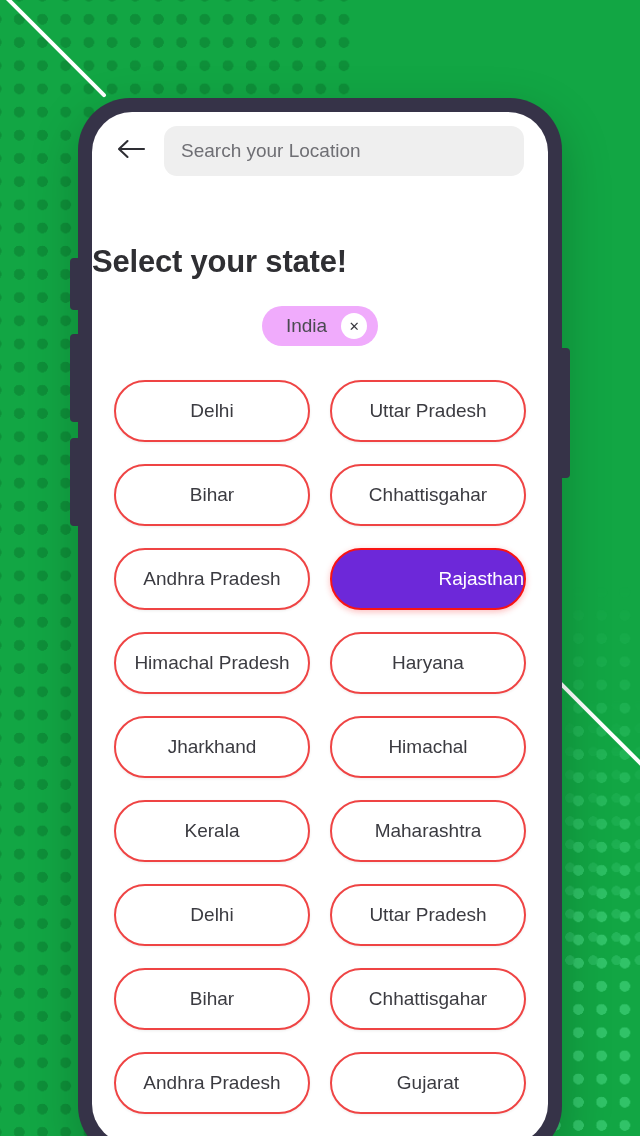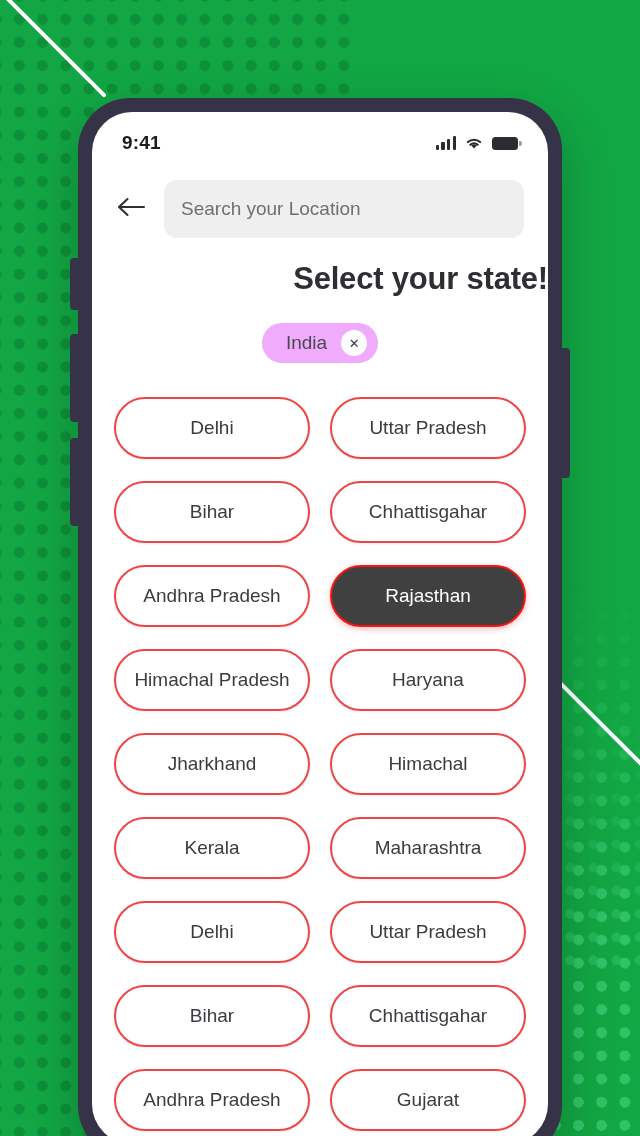--- a/index.html
+++ b/index.html
@@ -86,29 +86,29 @@
   
   .search-row {
     display:flex; align-items:center; gap:16px;
     padding:14px 24px 0 22px;
   }
   .back-btn {
     width:34px; height:34px; flex:0 0 34px;
     display:flex; align-items:center; justify-content:center;
   }
   .search-box {
-    flex:1; height:58px; background:#EFEFEF; border-radius:13px;
+    flex:1; height:50px; background:#EFEFEF; border-radius:13px;
     display:flex; align-items:center; padding:0 17px;
   }
   .search-box span { font-size:19px; color:#6F6F74; }
 
   
   .heading {
-    text-align:right; font-size:31px; font-weight:bold;
-    color:#2F2F33; margin-top:23px; letter-spacing:-.2px;
+    text-align:left; font-size:31px; font-weight:bold;
+    color:#2F2F33; margin-top:68px; letter-spacing:-.2px;
   }
 
   
   .chip-wrap { display:flex; justify-content:center; margin-top:26px; }
   .chip {
     display:inline-flex; align-items:center; gap:14px;
     background:#f0abfc; border-radius:22px; padding:7px 11px 7px 24px;
   }
   .chip-label { font-size:19px; color:#4A4A50; }
   .chip-close {
@@ -124,22 +124,23 @@
   }
   .pill {
     height:62px; border-radius:31px; background:#FFFFFF;
     border:2px solid #ef4444;
     display:flex; align-items:center; justify-content:center;
     font-size:19px; color:#3B3B41;
     box-shadow:0 1px 3px rgba(0,0,0,.07);
     white-space:nowrap;
   }
   .pill.selected {
-    background:#404040; border-color:#F81414; color:#FFFFFF;
+    background:#6d28d9; border-color:#F81414; color:#FFFFFF;
     box-shadow:0 2px 6px rgba(248,20,20,.28);
+    justify-content:flex-end;
   }
 </style>
 </head>
 <body>
 
 <div class="scene">
 
   <div class="dots-tl"></div>
   <div class="dots-br"></div>
   <div class="dots-br2"></div>
@@ -149,39 +150,20 @@
   <div class="diag diag-3"></div>
 
   <div class="phone">
     <div class="btn-side btn-vol-mute"></div>
     <div class="btn-side btn-vol-up"></div>
     <div class="btn-side btn-vol-dn"></div>
     <div class="btn-side btn-power"></div>
 
     <div class="screen">
 
-      <div class="statusbar">
-        <div class="clock">9:41</div>
-        <div class="status-icons">
-          <span class="bars">
-            <i></i>
-              <i></i>
-              <i></i>
-              <i></i>
-          </span>
-          <span class="wifi">
-            <svg width="18" height="14" viewBox="0 0 18 14">
-              <path d="M9 12.6 L6.2 9.4 A4.3 4.3 0 0 1 11.8 9.4 Z" fill="#2B2B33"></path>
-              <path d="M2.9 6.1 A9 9 0 0 1 15.1 6.1" stroke="#2B2B33" stroke-width="2.1" fill="none" stroke-linecap="round"></path>
-              <path d="M5.3 8.7 A5.6 5.6 0 0 1 12.7 8.7" stroke="#2B2B33" stroke-width="2.1" fill="none" stroke-linecap="round"></path>
-            </svg>
-          </span>
-          <span class="battery"></span>
-        </div>
-      </div>
 
       <div class="search-row">
         <div class="back-btn">
           <span>
             <svg width="30" height="22" viewBox="0 0 30 22">
               <path d="M11.5 3 L3 11 L11.5 19 M3.4 11 H28" stroke="#2E2E34" stroke-width="2.1" fill="none" stroke-linecap="round" stroke-linejoin="round"></path>
             </svg>
           </span>
         </div>
         <div class="search-box">

